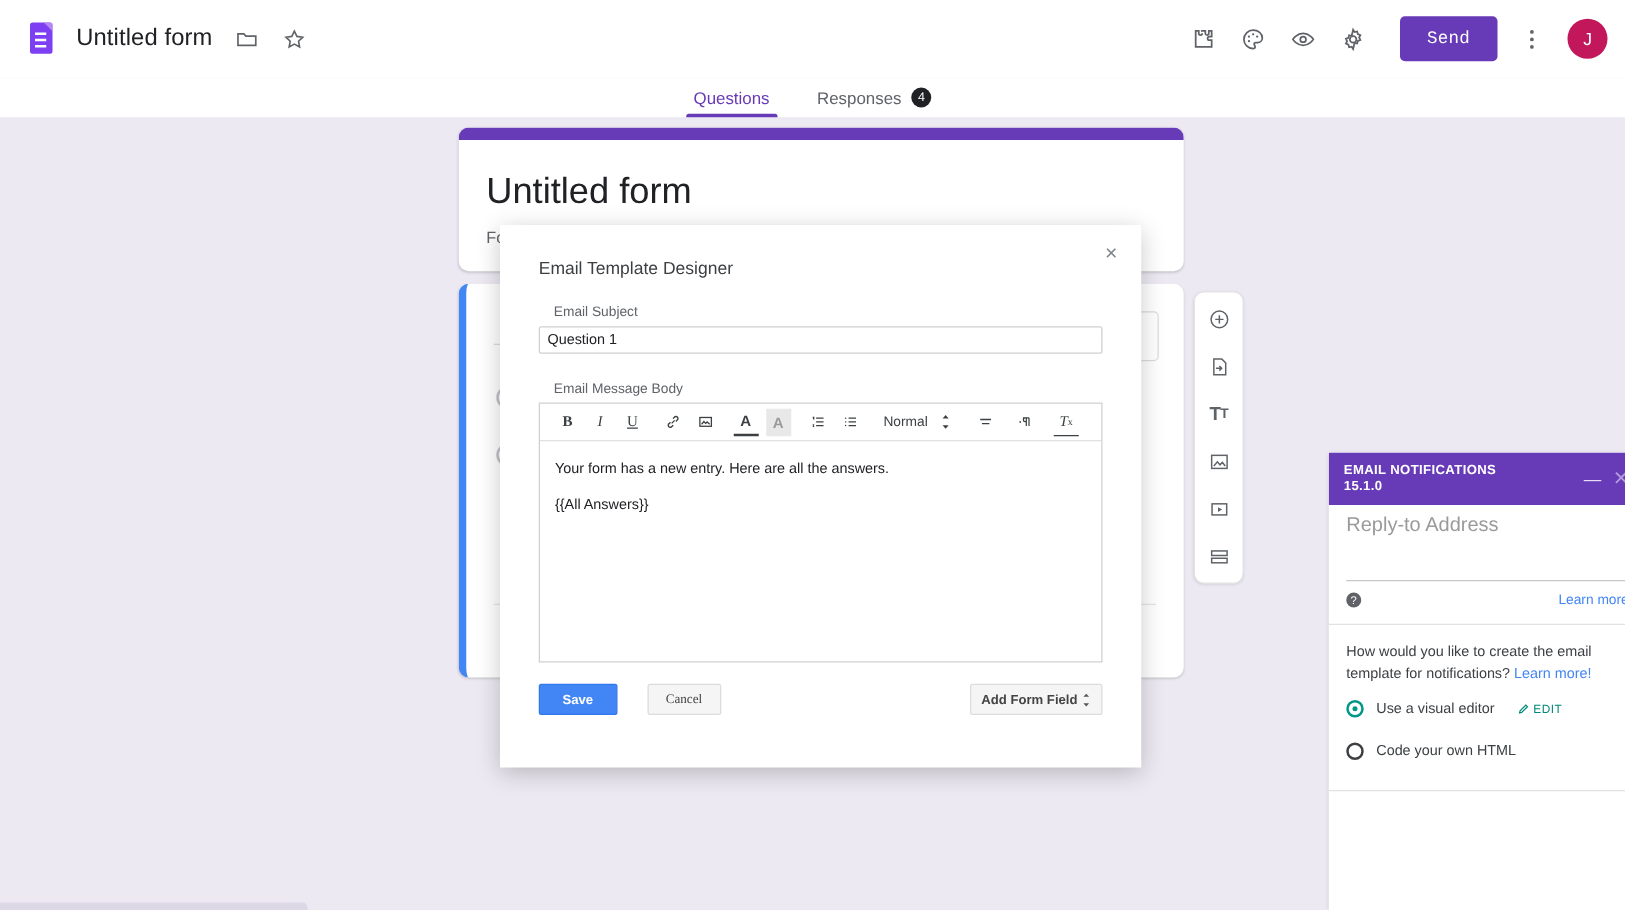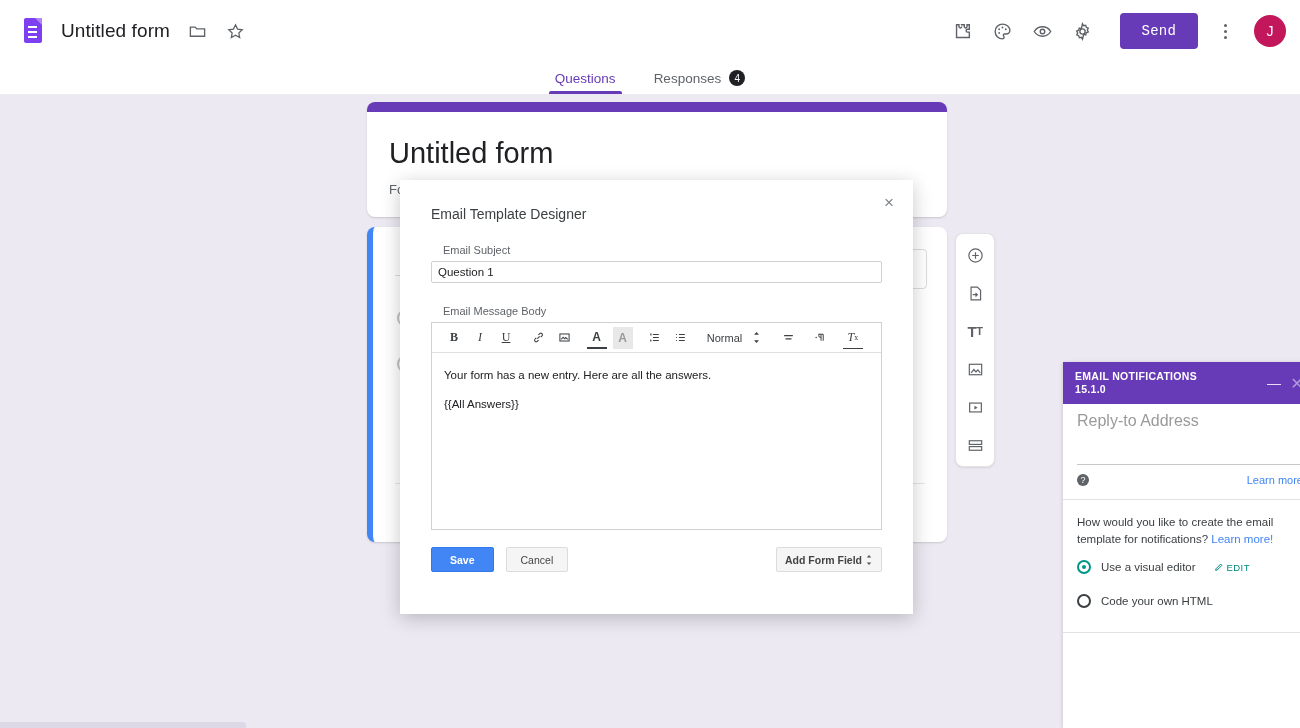--- a/index.html
+++ b/index.html
@@ -166,22 +166,22 @@
     position: absolute; left: 0; right: 0; bottom: 41px; height: 26px;
     padding: 0 31px; display: flex; align-items: flex-start;
   }
   .btn-save {
     background: #4285f4; color: #fff; border: 1px solid #3079ed; border-radius: 2px;
     font-size: 10.5px; font-weight: bold; font-family: inherit; height: 25px;
     padding: 0 18px; cursor: pointer;
   }
   .btn-cancel {
     background: #f5f5f5; color: #444; border: 1px solid #dcdcdc; border-radius: 2px;
-    font-size: 10.5px; font-family: Liberation Sans, sans-serif; height: 25px; padding: 0 14px;
-    margin-left: 12px; cursor: pointer;
+    font-size: 10.5px; font-family: Liberation Serif, serif; height: 25px; padding: 0 14px;
+    margin-left: 24px; cursor: pointer;
   }
   .sel-addfield {
     margin-left: auto; background: #f5f5f5; border: 1px solid #dcdcdc; border-radius: 2px;
     height: 25px; width: 106px; font-size: 10.5px; font-weight: bold; color: #444;
     display: flex; align-items: center; padding: 0 8px; cursor: pointer;
   }
   .sel-addfield .arrows {
     margin-left: auto; display: flex; flex-direction: column; gap: 2px; color: #555;
     font-size: 7px; line-height: 6px;
   }

